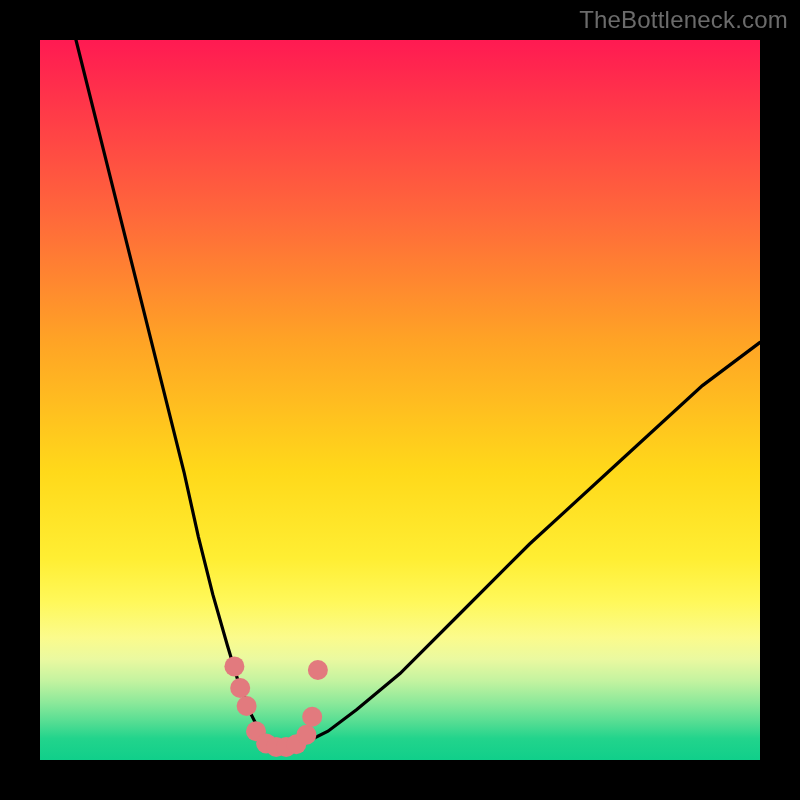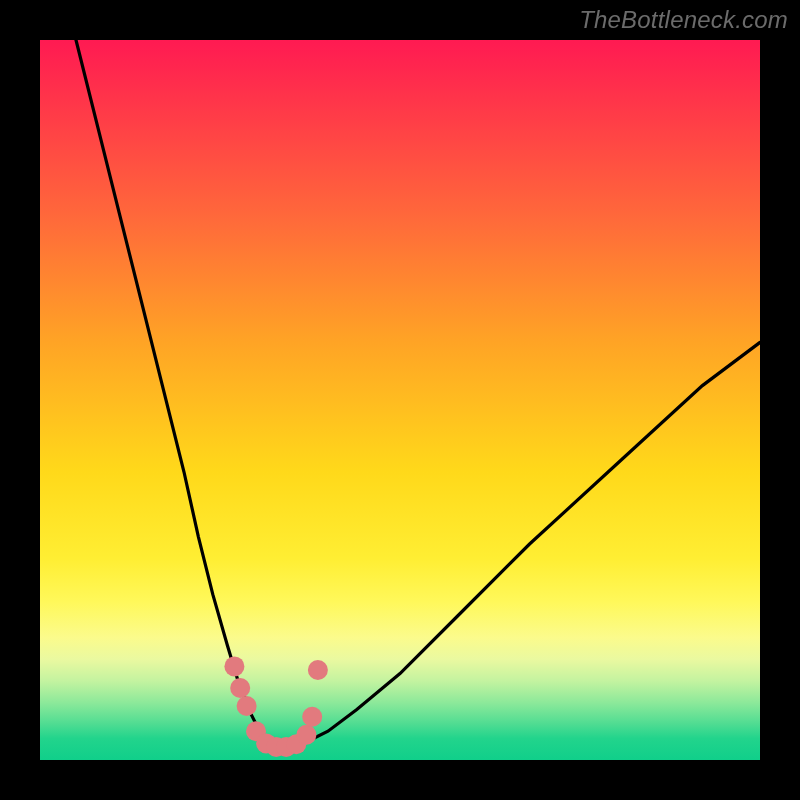--- a/index.html
+++ b/index.html
@@ -51,21 +51,20 @@
     pointer-events: none;
   }
   .watermark {
     position: absolute;
     top: 6px;
     right: 12px;
     color: #6b6b6b;
     font-size: 24px;
     font-weight: 400;
     letter-spacing: 0.2px;
-    font-style: italic;
   }
 </style>
 </head>
 <body>
 
 <div class="frame">
   <div class="plot-area"></div>
 
   <svg class="curve-svg" viewBox="0 0 720 720">
     <path fill="none" stroke="#000" stroke-width="3.2" stroke-linecap="round" id="curve-path" d="M36.0 0.0 L57.6 86.4 L79.2 172.8 L100.8 259.2 L122.4 345.6 L144.0 432.0 L158.4 496.8 L172.8 554.4 L187.2 604.8 L198.0 640.8 L208.8 669.6 L219.6 691.2 L230.4 702.0 L241.2 705.6 L252.0 705.6 L266.4 702.0 L288.0 691.2 L316.8 669.6 L360.0 633.6 L417.6 576.0 L489.6 504.0 L576.0 424.8 L662.4 345.6 L720.0 302.4"></path>

